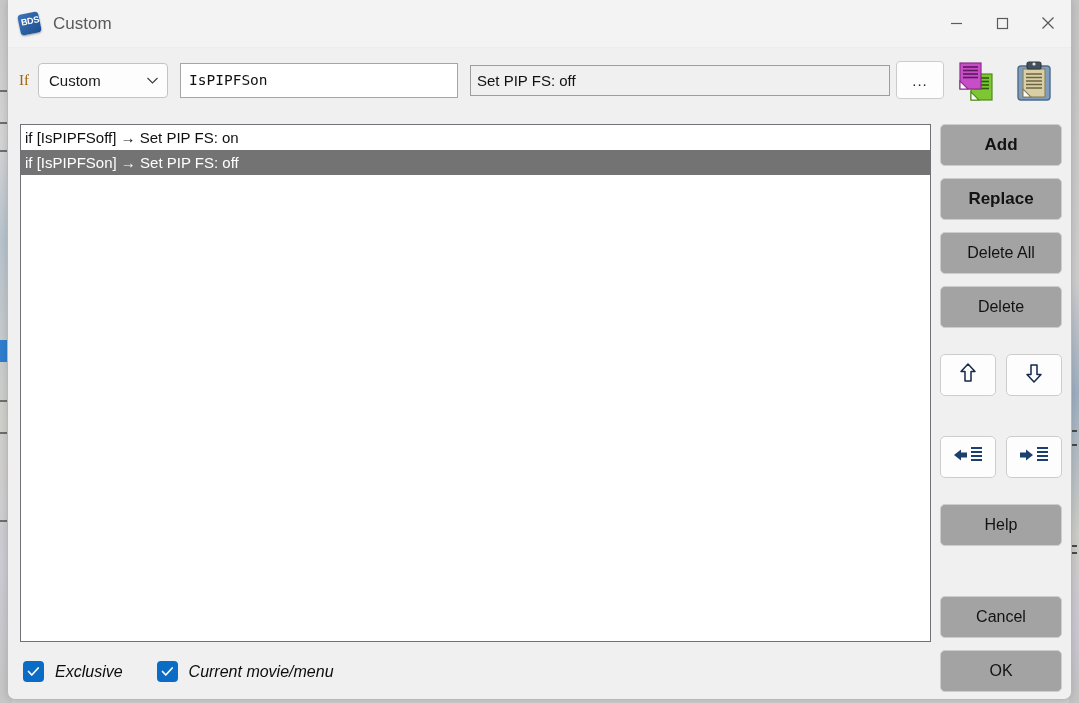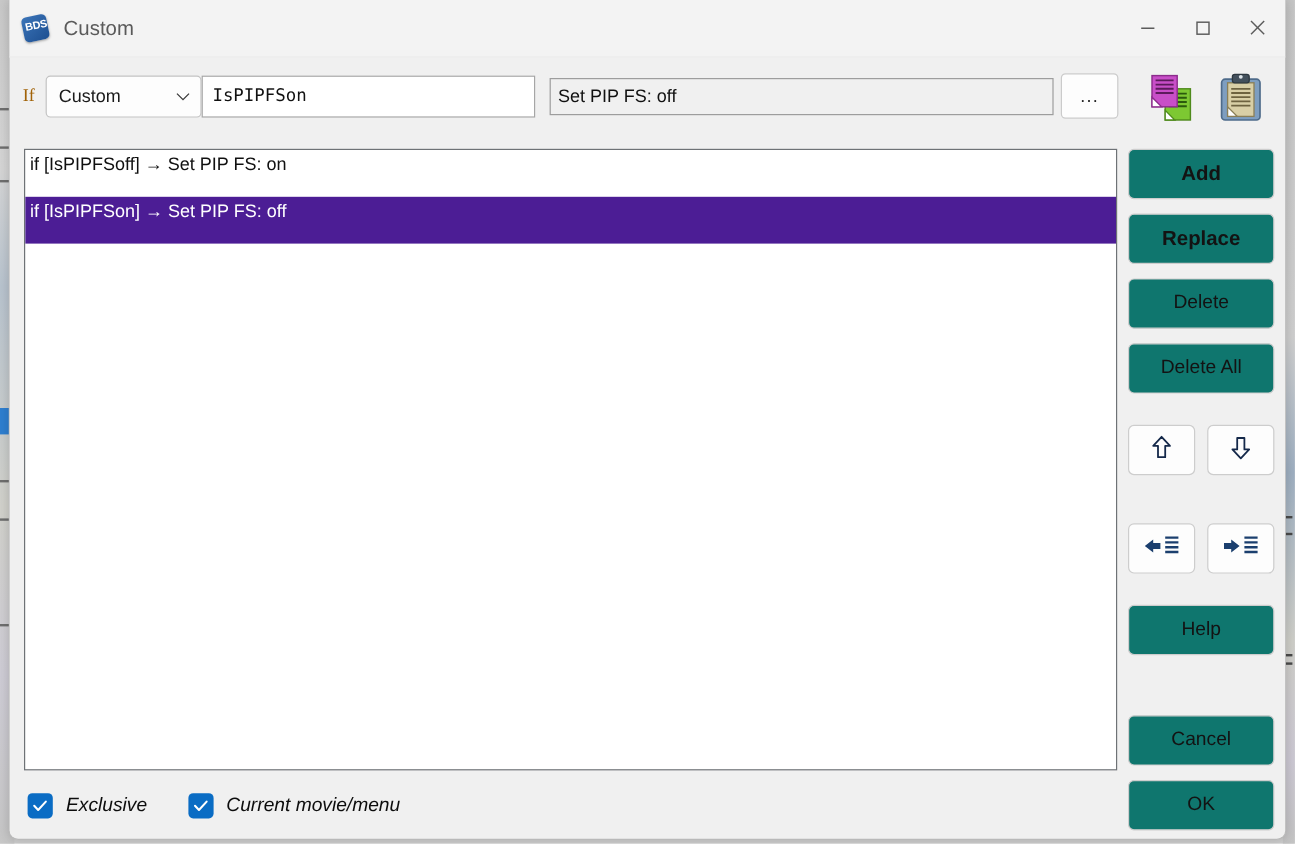--- a/index.html
+++ b/index.html
@@ -121,20 +121,21 @@
     display: flex;
     align-items: center;
     box-sizing: border-box;
     padding: 0 8px 0 10px;
     position: relative;
     gap: 44px;
   }
   #combo .val { font-size: 15px; color: #1a1a1a; flex: 1; }
   #combo .chev { color: #3a3a3a; display:flex; align-items:center; }
   #cond-input {
+    margin-left: 12px;
     width: 278px;
     height: 35px;
     background: #ffffff;
     border: 1px solid #a6a6a6;
     box-sizing: border-box;
     display: flex;
     align-items: center;
     padding-left: 8px;
     font-family: "DejaVu Sans Mono", monospace;
     font-size: 14.5px;
@@ -183,29 +184,29 @@
     left: 12px;
     top: 124px;
     width: 911px;
     height: 518px;
     background: #ffffff;
     border: 1px solid #6e7276;
     box-sizing: border-box;
     overflow: hidden;
   }
   .listitem {
-    height: 39px;
+    height: 25px;
     line-height: 25px;
     padding-left: 4px;
     font-size: 15px;
     color: #101010;
     white-space: nowrap;
   }
   .listitem.selected {
-    background: #4c1d95;
+    background: #737373;
     color: #ffffff;
   }
 
   
   #checkrow {
     position: absolute;
     left: 15px;
     bottom: 17px;
     display: flex;
     align-items: center;
@@ -228,21 +229,21 @@
   
   #rightcol {
     position: absolute;
     right: 5px;
     top: 124px;
     width: 126px;
   }
   .btn {
     width: 122px;
     height: 42px;
-    background: #0f766e;
+    background: #a3a3a3;
     border: 1px solid #cdcdcd;
     border-radius: 5px;
     display: flex;
     align-items: center;
     justify-content: center;
     font-size: 16px;
     color: #131313;
     box-sizing: border-box;
     margin-bottom: 12px;
   }
@@ -391,22 +392,22 @@
             <polyline points="1.5,5.5 4.8,9 11.2,2" fill="none" stroke="#ffffff" stroke-width="1.7" stroke-linecap="round" stroke-linejoin="round"></polyline>
           </svg>
       </div>
       <div class="cblabel">Current movie/menu</div>
     </div>
   </div>
 
   <div id="rightcol">
     <div class="btn bold">Add</div>
     <div class="btn bold">Replace</div>
+    <div class="btn">Delete All</div>
     <div class="btn">Delete</div>
-    <div class="btn">Delete All</div>
 
     <div class="spacer-24"></div>
 
     <div class="btnpair">
       <div class="btn-sm">
         <span>
           <svg width="20" height="22" viewBox="0 0 20 22">
             <path d="M10 2 L17 9.5 L13 9.5 L13 19 L7 19 L7 9.5 L3 9.5 Z" fill="none" stroke="#15294a" stroke-width="1.5" stroke-linejoin="round"></path>
           </svg>
         </span>

